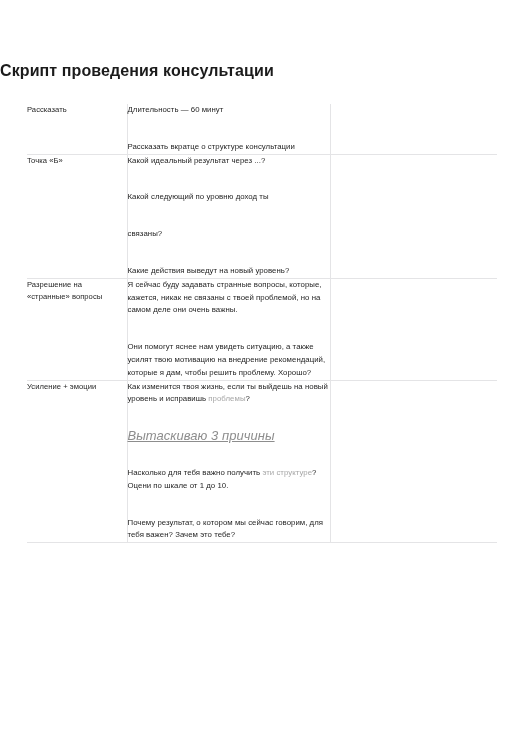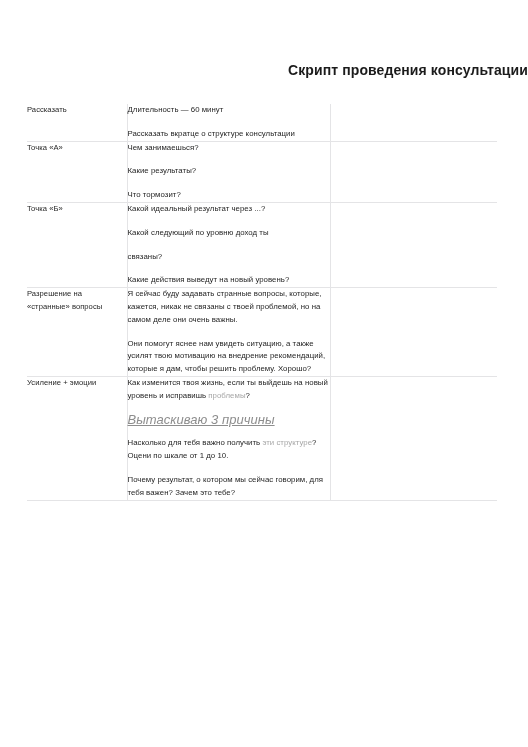--- a/index.html
+++ b/index.html
@@ -19,22 +19,22 @@
     width: 528px;
     height: 747px;
     background: #ffffff;
     box-sizing: border-box;
   }
   .doc-title {
     position: absolute;
     top: 62px;
     left: 0;
     width: 528px;
-    text-align: right;
-    font-size: 14px;
+    text-align: left;
+    font-size: 16px;
     font-weight: bold;
     color: #1b1b1b;
     letter-spacing: 0.1px;
   }
   .script-table {
     position: absolute;
     top: 104px;
     left: 27px;
     width: 470px;
     border-collapse: collapse;
@@ -65,21 +65,21 @@
     color: #1f1f1f;
     letter-spacing: 0.04px;
   }
   .cell-notes {
     border-left: 1px solid #e4e4e6;
   }
   .para {
     margin: 0 0 0 0;
   }
   .para + .para {
-    margin-top: 11px;
+    margin-top: 24px;
   }
   .muted {
     color: #a6a6a6;
   }
   .note-italic {
     font-style: italic;
     color: #8d8d8d;
     font-size: 13px;
     margin-top: 3px;
     text-decoration: underline;
@@ -97,29 +97,20 @@
       <col class="c-label">
       <col class="c-body">
       <col class="c-notes">
     </colgroup>
     <tbody id="table-body">
         <tr>
           <td class="cell-label">Рассказать</td>
           <td class="cell-body">
             <div class="para"><span>Длительность — 60 минут</span></div>
             <div class="para"><span>Рассказать вкратце о структуре консультации</span></div>
-          </td>
-          <td class="cell-notes"></td>
-        </tr>
-        <tr>
-          <td class="cell-label">Точка «А»</td>
-          <td class="cell-body">
-            <div class="para"><span>Чем занимаешься?</span></div>
-            <div class="para"><span>Какие результаты?</span></div>
-            <div class="para"><span>Что тормозит?</span></div>
           </td>
           <td class="cell-notes"></td>
         </tr>
         <tr>
           <td class="cell-label">Точка «Б»</td>
           <td class="cell-body">
             <div class="para"><span>Какой идеальный результат через ...?</span></div>
             <div class="para"><span>Какой следующий по уровню доход ты</span></div>
             <div class="para"><span>связаны?</span></div>
             <div class="para"><span>Какие действия выведут на новый уровень?</span></div>

